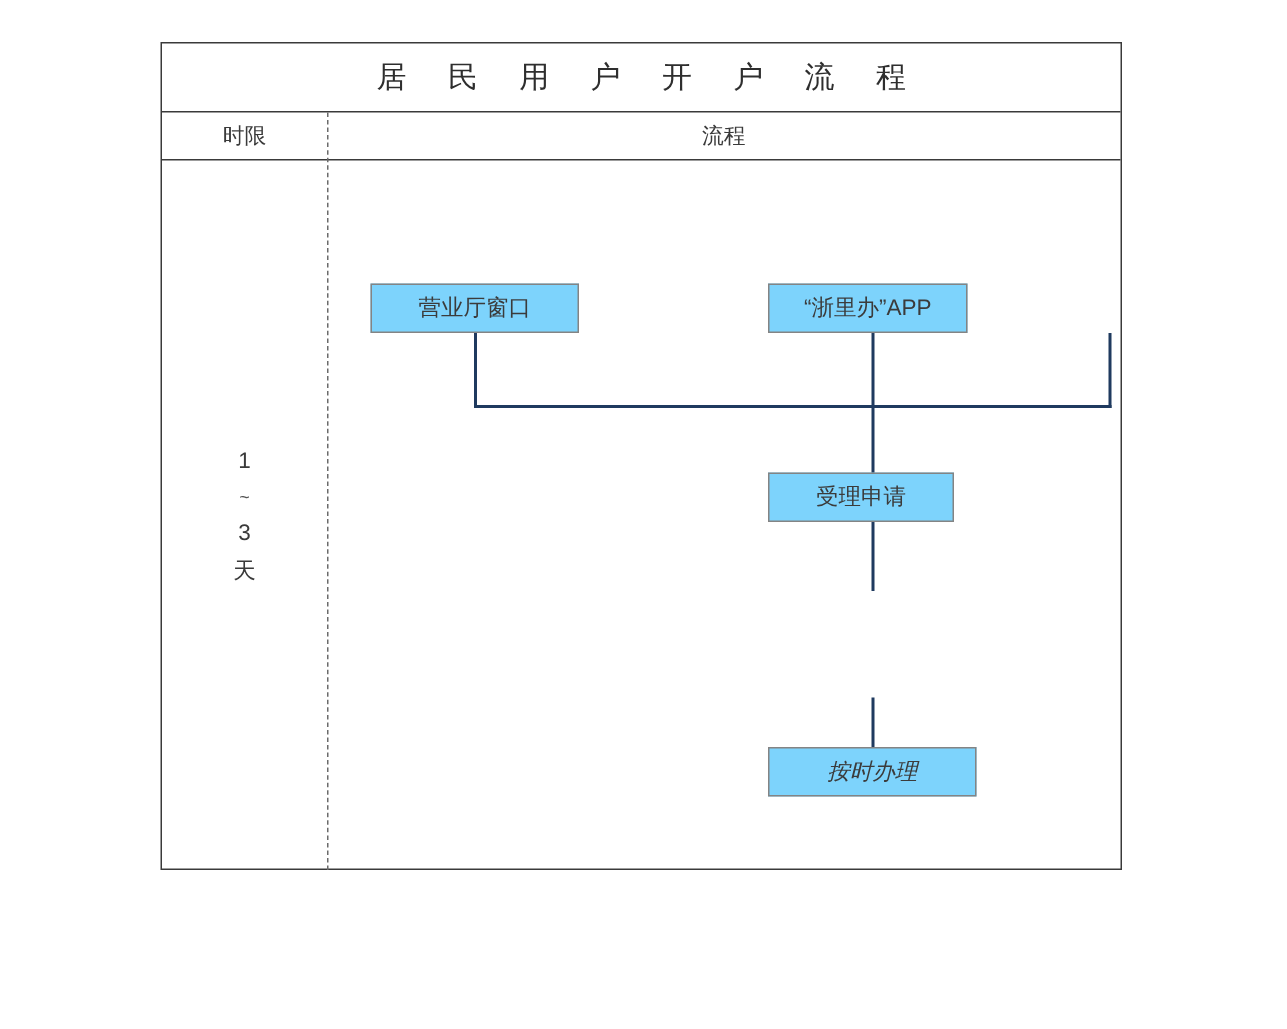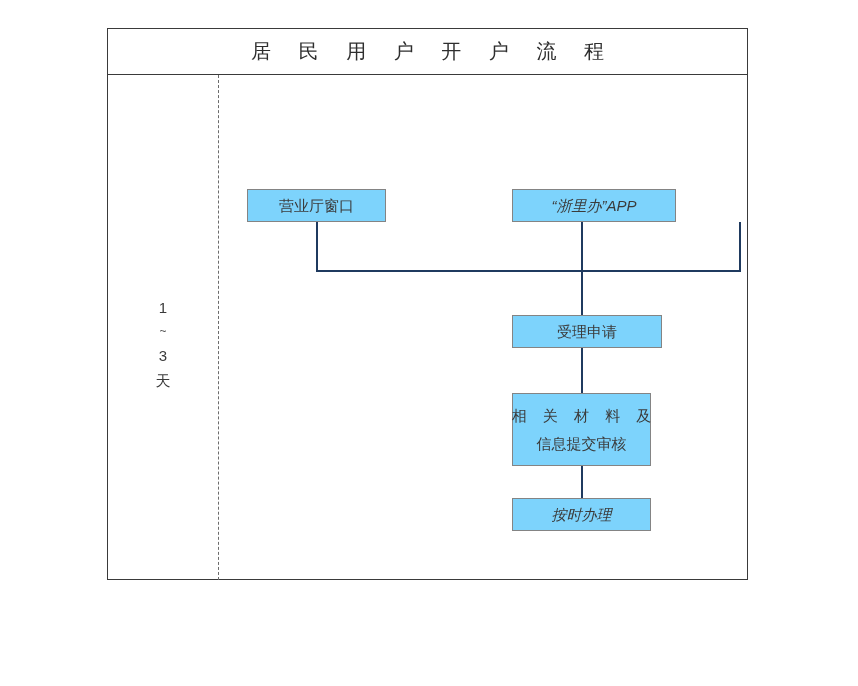--- a/index.html
+++ b/index.html
@@ -138,25 +138,25 @@
     justify-content: center;
     color: #3b3b3b;
     font-size: 15px;
     z-index: 3;
   }
   .node .ln { line-height: 28px; white-space: nowrap; }
   .node .spaced { letter-spacing: 6px; text-indent: 6px; }
 
   
   #node-hall      { left: 29px;  top: 82px;  width: 139px; height: 33px; }
-  #node-app       { left: 294px; top: 82px;  width: 164px; height: 33px; font-style: italic; }
+  #node-app       { left: 294px; top: 82px;  width: 133px; height: 33px; }
   #node-miniapp   { left: 452px; top: 82px;  width: 140px; height: 33px; }
 
   
-  #node-accept    { left: 294px; top: 208px; width: 150px; height: 33px; }
+  #node-accept    { left: 294px; top: 208px; width: 124px; height: 33px; }
   #node-materials { left: 294px; top: 286px; width: 139px; height: 73px; }
   #node-handle    { left: 294px; top: 391px; width: 139px; height: 33px; font-style: italic; }
 
   
   .conn {
     position: absolute;
     background: #1f3a5f;
     z-index: 1;
   }
   .conn.v { width: 1.6px; }
@@ -177,20 +177,24 @@
 </style>
 </head>
 <body>
 
 <div id="flow-table">
 
   <div id="title-row">
     <div id="title-text">居 民 用 户 开 户 流 程</div>
   </div>
 
+  <div id="header-row">
+    <div id="header-limit">时限</div>
+    <div id="header-process">流程</div>
+  </div>
 
   <div id="column-divider"></div>
 
   <div id="time-column">
     <div class="tline">1</div>
     <div class="tilde">~</div>
     <div class="tline">3</div>
     <div class="tline">天</div>
   </div>
 
@@ -207,22 +211,18 @@
     <div class="node" id="node-hall">
       <div class="ln">营业厅窗口</div>
     </div>
     <div class="node" id="node-app">
       <div class="ln">“浙里办”APP</div>
     </div>
 
     <div class="node" id="node-accept">
       <div class="ln">受理申请</div>
     </div>
-    <div class="node" id="node-materials">
-      <div class="ln spaced">相 关 材 料 及</div>
-      <div class="ln">信息提交审核</div>
-    </div>
     <div class="node" id="node-handle">
       <div class="ln">按时办理</div>
     </div>
 
   </div>
 </div>
 
 </body></html>

